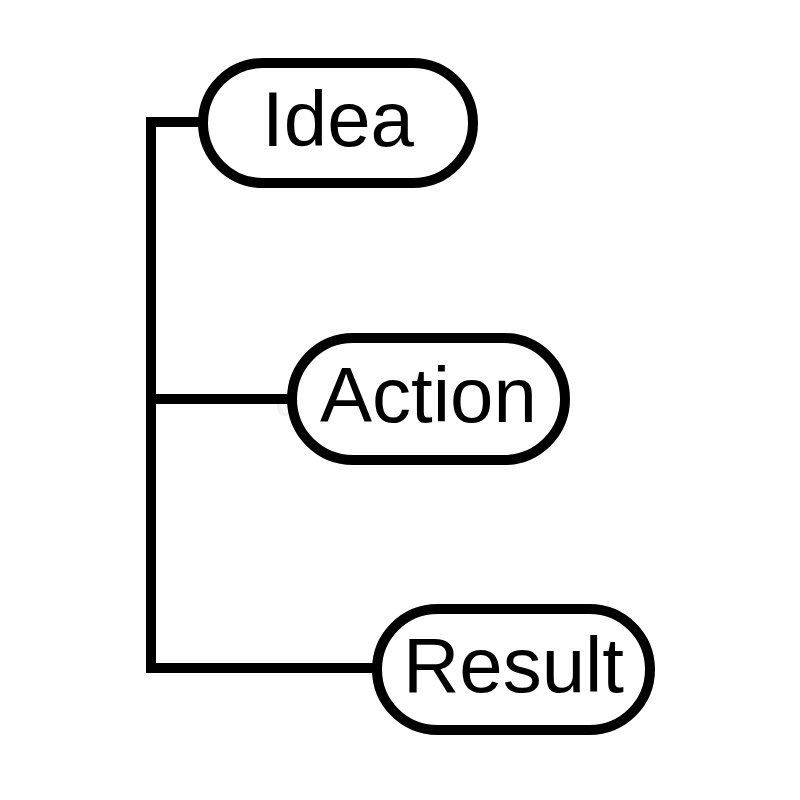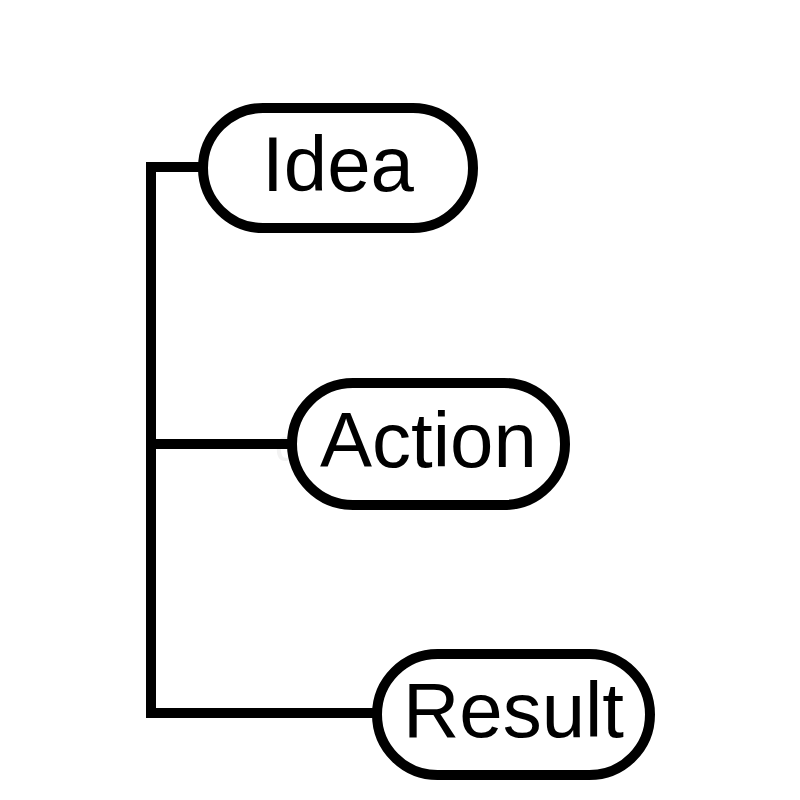--- a/index.html
+++ b/index.html
@@ -12,21 +12,20 @@
     width: 800px;
     height: 800px;
     font-family: "Liberation Sans", sans-serif;
     overflow: hidden;
   }
   #canvas-root {
     position: relative;
     width: 800px;
     height: 624px;
     background: #0f766e;
-    margin-top: 45px;
   }
   #diagram-svg {
     position: absolute;
     top: 0;
     left: 0;
     width: 800px;
     height: 800px;
     display: block;
   }
   .node-label {

